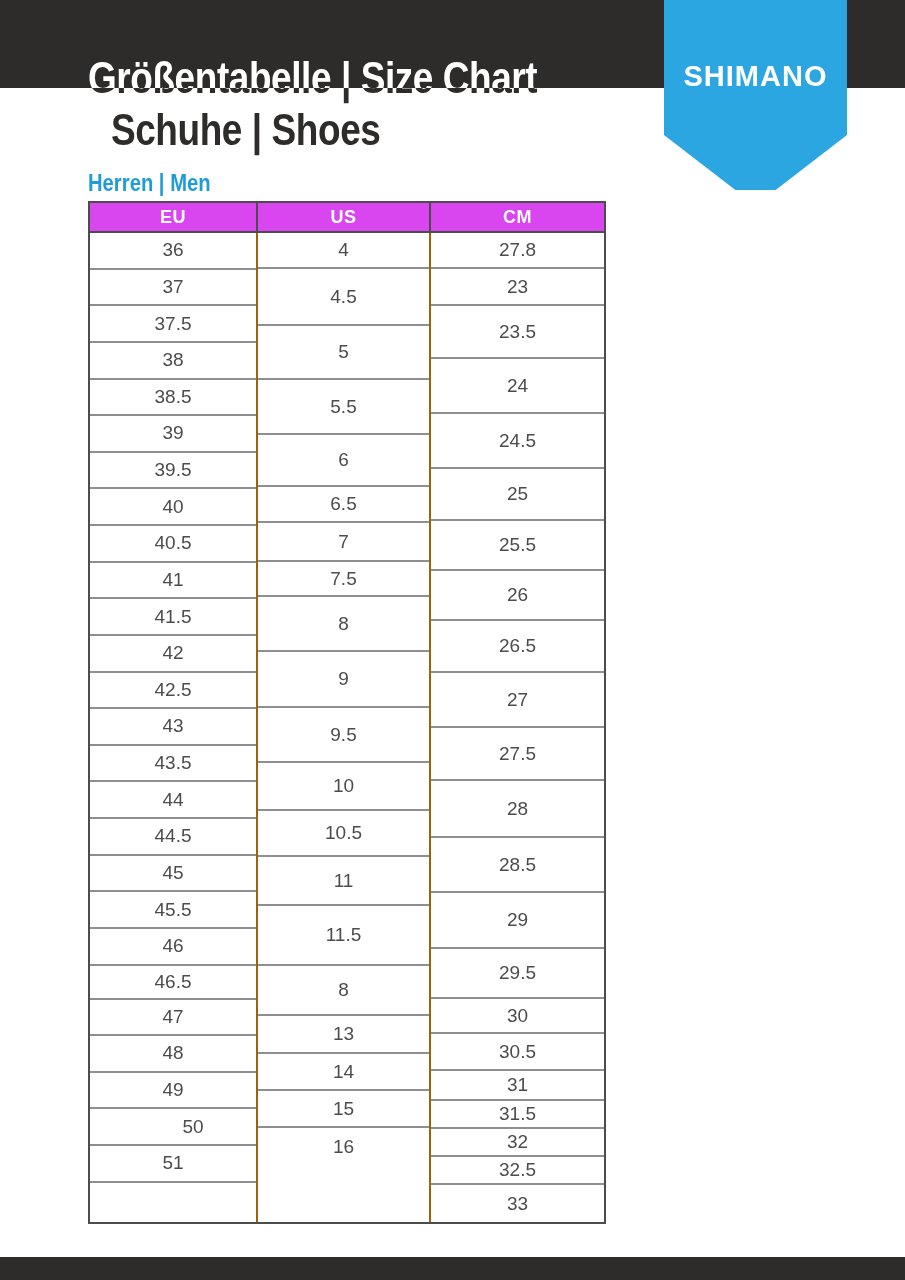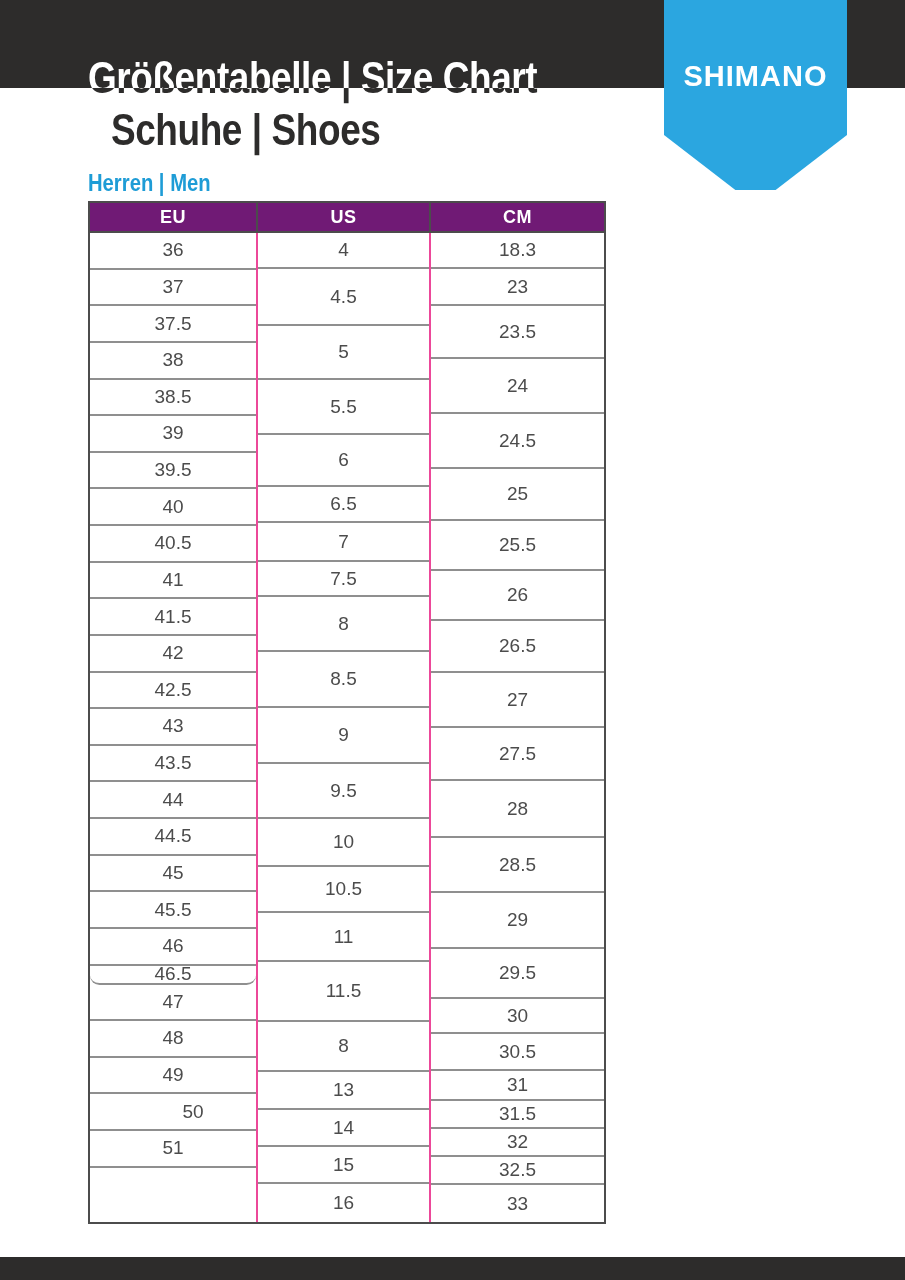--- a/index.html
+++ b/index.html
@@ -23,21 +23,21 @@
         line-height:1;white-space:nowrap;transform:scaleX(0.88);transform-origin:left top;}
   .size-table{position:absolute;left:88px;top:201px;width:518px;box-sizing:border-box;
         border:2px solid #4c4c4c;background:#ffffff;}
   .size-header{display:flex;height:28px;border-bottom:2px solid #4c4c4c;}
   .hcell{display:flex;align-items:center;justify-content:center;box-sizing:border-box;
         color:#ffffff;font-weight:bold;font-size:18px;letter-spacing:0.5px;
         border-right:2px solid #4c4c4c;}
   .hcell:last-child{border-right:none;}
   .size-body{display:flex;height:989px;align-items:stretch;}
   .size-col{display:flex;flex-direction:column;box-sizing:border-box;
-        border-right:2px solid #ec4899;overflow:hidden;}
+        border-right:2px solid #a16207;overflow:hidden;}
   .size-col:last-child{border-right:none;}
   .size-cell{flex:0 0 auto;box-sizing:border-box;display:flex;align-items:center;justify-content:center;
         font-size:19px;color:#4c4c4c;border-bottom:2px solid #8f8f8f;}
   .size-cell:last-child{border-bottom:none;}
 </style>
 </head>
 <body>
 
 <div class="page" style="background: rgb(255, 255, 255);">
 
@@ -50,21 +50,21 @@
 
   <div class="subtitle" style="color: rgb(45, 44, 43);">Schuhe | Shoes</div>
 
   <div class="ribbon" style="background: rgb(43, 166, 224);">
     <div class="brand" style="color: rgb(255, 255, 255);">SHIMANO</div>
   </div>
 
   <div class="section-label" style="color: rgb(30, 156, 214);">Herren | Men</div>
 
   <div class="size-table">
-    <div class="size-header" style="background: #701a75;">
+    <div class="size-header" style="background: #d946ef;">
         <div class="hcell" style="width: 168px; color: rgb(255, 255, 255);">EU</div>
         <div class="hcell" style="width: 173px; color: rgb(255, 255, 255);">US</div>
         <div class="hcell" style="width: 173px; color: rgb(255, 255, 255);">CM</div>
       </div>
     <div class="size-body">
         <div class="size-col" style="width: 168px;">
           <div class="size-cell" style="height: 36.63px; color: rgb(76, 76, 76);">36</div>
           <div class="size-cell" style="height: 36.63px; color: rgb(76, 76, 76);">37</div>
           <div class="size-cell" style="height: 36.63px; color: rgb(76, 76, 76);">37.5</div>
           <div class="size-cell" style="height: 36.63px; color: rgb(76, 76, 76);">38</div>
@@ -77,53 +77,52 @@
           <div class="size-cell" style="height: 36.63px; color: rgb(76, 76, 76);">41.5</div>
           <div class="size-cell" style="height: 36.63px; color: rgb(76, 76, 76);">42</div>
           <div class="size-cell" style="height: 36.63px; color: rgb(76, 76, 76);">42.5</div>
           <div class="size-cell" style="height: 36.63px; color: rgb(76, 76, 76);">43</div>
           <div class="size-cell" style="height: 36.63px; color: rgb(76, 76, 76);">43.5</div>
           <div class="size-cell" style="height: 36.63px; color: rgb(76, 76, 76);">44</div>
           <div class="size-cell" style="height: 36.63px; color: rgb(76, 76, 76);">44.5</div>
           <div class="size-cell" style="height: 36.63px; color: rgb(76, 76, 76);">45</div>
           <div class="size-cell" style="height: 36.63px; color: rgb(76, 76, 76);">45.5</div>
           <div class="size-cell" style="height: 36.63px; color: rgb(76, 76, 76);">46</div>
-          <div class="size-cell" style="height: 19px; color: rgb(76, 76, 76); border-radius: 13px;">46.5</div>
+          <div class="size-cell" style="height: 34px; color: rgb(76, 76, 76);">46.5</div>
           <div class="size-cell" style="height: 36.63px; color: rgb(76, 76, 76);">47</div>
           <div class="size-cell" style="height: 36.63px; color: rgb(76, 76, 76);">48</div>
           <div class="size-cell" style="height: 36.63px; color: rgb(76, 76, 76);">49</div>
           <div class="size-cell" style="height: 36.63px; color: rgb(76, 76, 76); padding-left: 40px;">50</div>
           <div class="size-cell" style="height: 36.63px; color: rgb(76, 76, 76);">51</div>
           <div class="size-cell" style="height: 51px; color: rgb(76, 76, 76); margin-top: 48px;">52</div>
         </div>
         <div class="size-col" style="width: 173px;">
           <div class="size-cell" style="height: 36px; color: rgb(76, 76, 76);">4</div>
           <div class="size-cell" style="height: 57px; color: rgb(76, 76, 76);">4.5</div>
           <div class="size-cell" style="height: 54px; color: rgb(76, 76, 76);">5</div>
           <div class="size-cell" style="height: 55px; color: rgb(76, 76, 76);">5.5</div>
           <div class="size-cell" style="height: 52px; color: rgb(76, 76, 76);">6</div>
           <div class="size-cell" style="height: 36px; color: rgb(76, 76, 76);">6.5</div>
           <div class="size-cell" style="height: 39px; color: rgb(76, 76, 76);">7</div>
           <div class="size-cell" style="height: 35px; color: rgb(76, 76, 76);">7.5</div>
           <div class="size-cell" style="height: 55px; color: rgb(76, 76, 76);">8</div>
-          <div class="size-cell" style="height: 56px; color: rgb(76, 76, 76);">8.5</div>
           <div class="size-cell" style="height: 56px; color: rgb(76, 76, 76);">9</div>
           <div class="size-cell" style="height: 55px; color: rgb(76, 76, 76);">9.5</div>
           <div class="size-cell" style="height: 48px; color: rgb(76, 76, 76);">10</div>
           <div class="size-cell" style="height: 46px; color: rgb(76, 76, 76);">10.5</div>
           <div class="size-cell" style="height: 49px; color: rgb(76, 76, 76);">11</div>
           <div class="size-cell" style="height: 60px; color: rgb(76, 76, 76);">11.5</div>
           <div class="size-cell" style="height: 50px; color: rgb(76, 76, 76);">8</div>
           <div class="size-cell" style="height: 38px; color: rgb(76, 76, 76);">13</div>
           <div class="size-cell" style="height: 37px; color: rgb(76, 76, 76);">14</div>
           <div class="size-cell" style="height: 37px; color: rgb(76, 76, 76);">15</div>
           <div class="size-cell" style="height: 38px; color: rgb(76, 76, 76); text-align: center;">16</div>
         </div>
         <div class="size-col" style="width: 173px;">
-          <div class="size-cell" style="height: 36px; color: rgb(76, 76, 76);">18.3</div>
+          <div class="size-cell" style="height: 36px; color: rgb(76, 76, 76);">27.8</div>
           <div class="size-cell" style="height: 37px; color: rgb(76, 76, 76);">23</div>
           <div class="size-cell" style="height: 53px; color: rgb(76, 76, 76);">23.5</div>
           <div class="size-cell" style="height: 55px; color: rgb(76, 76, 76);">24</div>
           <div class="size-cell" style="height: 55px; color: rgb(76, 76, 76);">24.5</div>
           <div class="size-cell" style="height: 52px; color: rgb(76, 76, 76);">25</div>
           <div class="size-cell" style="height: 50px; color: rgb(76, 76, 76);">25.5</div>
           <div class="size-cell" style="height: 50px; color: rgb(76, 76, 76);">26</div>
           <div class="size-cell" style="height: 52px; color: rgb(76, 76, 76);">26.5</div>
           <div class="size-cell" style="height: 55px; color: rgb(76, 76, 76);">27</div>
           <div class="size-cell" style="height: 53px; color: rgb(76, 76, 76);">27.5</div>

